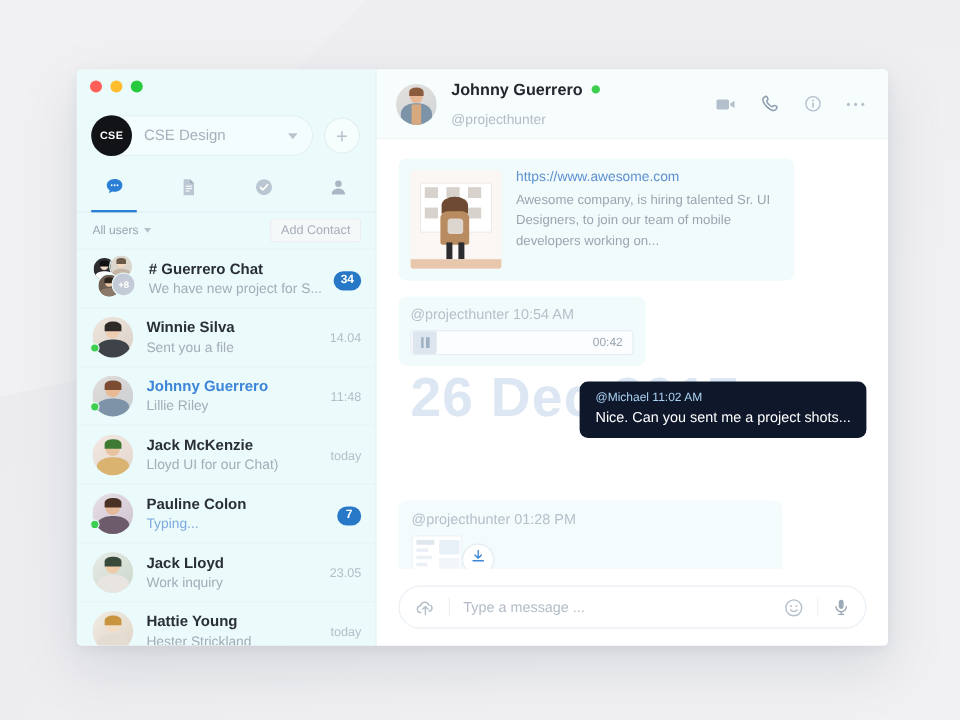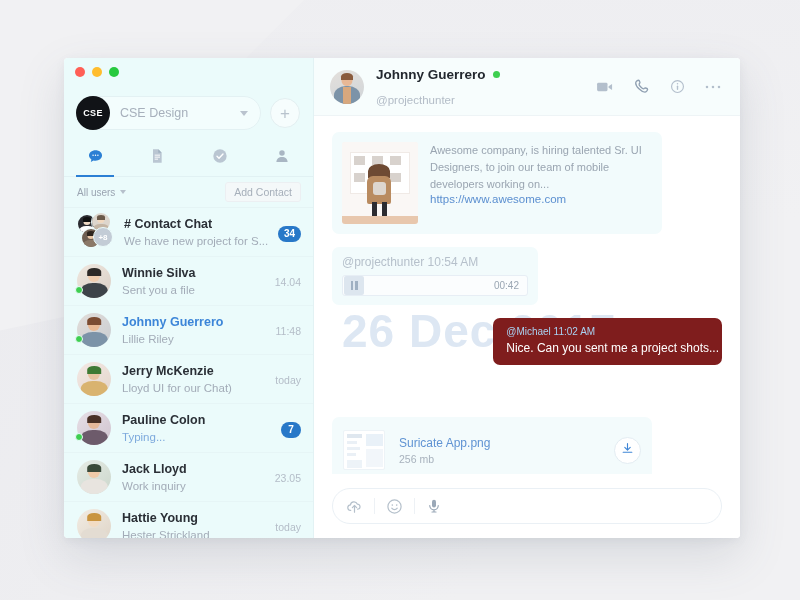--- a/index.html
+++ b/index.html
@@ -319,23 +319,23 @@
     gap: 2px;
     flex: none;
     margin: 0 0 0 1px;
     border-radius: 2px;
   }
   #voice-pause i { width: 2.5px; height: 9px; background: #9fb0c2; display: block; }
   #voice-time { margin-left: auto; font-size: 10px; color: #9aa6b3; padding-left: 29px; }
 
   
   #out-bubble {
-    background: #7f1d1d;
+    background: #0f172a;
     border-radius: 7px;
-    padding: 8px 3px 10px 13px;
+    padding: 8px 13px 10px 13px;
     max-width: 300px;
   }
   #out-meta { font-size: 10px; color: #a9d2f2; margin-bottom: 4px; }
   #out-text { font-size: 12px; color: #fff; white-space: nowrap; }
 
   
   #file-bubble { padding: 9px 11px 11px 11px; width: 320px; background: #f3fbfc; }
   #file-row { display: flex; align-items: center; margin-top: 4px; }
   #file-thumb {
     width: 42px; height: 40px; flex: none;
@@ -493,21 +493,21 @@
               <div class="av">
                 <div class="bg" style="background:#6f5f52"></div>
                 <div class="head" style="top:3.2px;width:7.199999999999999px;height:7.199999999999999px;background:#e9c7a7"></div>
                 <div class="head" style="top:2.4px;width:8px;height:4.4px;background:#2d241d;border-radius:50% 50% 0 0"></div>
                 <div class="body" style="top:11px;width:15.600000000000001px;height:10px;background:#8b7868"></div>
               </div>
             </span>
             <span class="ga more">+8</span>
           </div>
           <div class="c-text">
-            <div class="c-name"># Contact Chat</div>
+            <div class="c-name"># Guerrero Chat</div>
             <div class="c-sub">We have new project for S...</div>
           </div>
           <div class="c-meta"><span class="c-badge">34</span></div>
         </div>
         <div class="contact">
           <div class="c-avatar-wrap">
             <div class="c-avatar">
               <div class="av">
                 <div class="bg" style="background:linear-gradient(140deg,#efe7df,#d9cfc6)"></div>
                 <div class="head" style="top:5.44px;width:12.24px;height:12.24px;background:#f0cdb0"></div>
@@ -546,21 +546,21 @@
             <div class="c-avatar">
               <div class="av">
                 <div class="bg" style="background:linear-gradient(140deg,#f3e8e4,#e4d6cc)"></div>
                 <div class="head" style="top:5.44px;width:12.24px;height:12.24px;background:#e8c3a1"></div>
                 <div class="head" style="top:4.08px;width:13.600000000000001px;height:7.48px;background:#3f7a35;border-radius:50% 50% 0 0"></div>
                 <div class="body" style="top:18.700000000000003px;width:26.52px;height:17px;background:#d9b36f"></div>
               </div>
             </div>
           </div>
           <div class="c-text">
-            <div class="c-name">Jerry McKenzie</div>
+            <div class="c-name">Jack McKenzie</div>
             <div class="c-sub">Lloyd UI for our Chat)</div>
           </div>
           <div class="c-meta"><span class="c-time">today</span></div>
         </div>
         <div class="contact">
           <div class="c-avatar-wrap">
             <div class="c-avatar">
               <div class="av">
                 <div class="bg" style="background:linear-gradient(140deg,#e7dfe6,#cfc4cf)"></div>
                 <div class="head" style="top:5.44px;width:12.24px;height:12.24px;background:#e6b99a"></div>
@@ -676,22 +676,22 @@
             <div style="position:absolute;left:12px;top:31px;width:11px;height:9px;background:#d8d2cd"></div>
             <div style="position:absolute;left:48px;top:31px;width:11px;height:9px;background:#d8d2cd"></div>
             <div style="position:absolute;left:26px;top:22px;width:22px;height:14px;background:#6e4a33;border-radius:50% 50% 0 0"></div>
             <div style="position:absolute;left:25px;top:34px;width:24px;height:28px;background:#b98b60;border-radius:6px 6px 2px 2px"></div>
             <div style="position:absolute;left:31px;top:40px;width:13px;height:13px;background:#ddd6cf;border-radius:3px"></div>
             <div style="position:absolute;left:30px;top:60px;width:5px;height:14px;background:#2b2b30"></div>
             <div style="position:absolute;left:40px;top:60px;width:5px;height:14px;background:#2b2b30"></div>
             <div style="position:absolute;left:0;bottom:0;width:76px;height:8px;background:#e8c7ad"></div>
           </div>
           <div id="link-body">
+            <div id="link-url">https://www.awesome.com</div>
             <div id="link-desc">Awesome company, is hiring talented Sr. UI Designers, to join our team of mobile developers working on...</div>
-            <div id="link-url">https://www.awesome.com</div>
           </div>
         </div>
       </div>
 
       <div class="msg">
         <div class="bubble" id="voice-bubble">
           <div class="meta-line">@projecthunter 10:54 AM</div>
           <div id="voice-player">
             <span id="voice-pause">
                 <i></i>
@@ -704,34 +704,31 @@
 
       <div class="msg out">
         <div id="out-bubble">
           <div id="out-meta">@Michael 11:02 AM</div>
           <div id="out-text">Nice. Can you sent me a project shots...</div>
         </div>
       </div>
 
       <div class="msg" style="margin-top:52px">
         <div class="bubble" id="file-bubble">
+          <div class="meta-line">@projecthunter 01:28 PM</div>
           <div id="file-row">
             <div id="file-thumb">
               <div style="position:absolute;left:3px;top:3px;width:15px;height:4px;background:#dfe7ef"></div>
               <div style="position:absolute;left:3px;top:10px;width:10px;height:3px;background:#eaf0f6"></div>
               <div style="position:absolute;left:3px;top:16px;width:13px;height:3px;background:#eaf0f6"></div>
               <div style="position:absolute;left:3px;top:22px;width:9px;height:3px;background:#eaf0f6"></div>
               <div style="position:absolute;left:22px;top:3px;width:17px;height:12px;background:#e9f1f8"></div>
               <div style="position:absolute;left:22px;top:18px;width:17px;height:18px;background:#f2f6fa"></div>
               <div style="position:absolute;left:3px;top:29px;width:15px;height:8px;background:#edf3f8"></div>
             </div>
-            <div id="file-info">
-              <div id="file-name">Suricate App.png</div>
-              <div id="file-size">256 mb</div>
-            </div>
             <div id="file-download">
               <span>
                 <svg width="13" height="13" viewBox="0 0 24 24">
                     <path d="M12 3v11M7 10l5 5 5-5" stroke="#3f86d6" stroke-width="2.1" fill="none" stroke-linecap="round" stroke-linejoin="round"></path>
                     <path d="M4 19h16" stroke="#3f86d6" stroke-width="2.1" stroke-linecap="round"></path>
                   </svg>
               </span>
             </div>
           </div>
         </div>
@@ -741,20 +738,21 @@
 
     <div id="composer">
       <div id="composer-box">
         <span class="comp-ico">
           <svg width="17" height="17" viewBox="0 0 24 24">
               <path d="M6.6 17.5a3.9 3.9 0 01-.3-7.8 5 5 0 019.6-1.1 3.6 3.6 0 01.5 7.2" stroke="#b5c0cb" stroke-width="1.7" fill="none" stroke-linecap="round" stroke-linejoin="round"></path>
               <path d="M12 20V11M9 13.5l3-3 3 3" stroke="#b5c0cb" stroke-width="1.7" fill="none" stroke-linecap="round" stroke-linejoin="round"></path>
             </svg>
         </span>
         <span class="divider-v"></span>
+        <input id="composer-input" type="text" placeholder="Type a message ..." style="">
         <span class="comp-ico">
           <svg width="17" height="17" viewBox="0 0 24 24">
               <circle cx="12" cy="12" r="9.3" fill="none" stroke="#b5c0cb" stroke-width="1.7"></circle>
               <circle cx="8.9" cy="10" r="1.15" fill="#b5c0cb"></circle>
               <circle cx="15.1" cy="10" r="1.15" fill="#b5c0cb"></circle>
               <path d="M8.2 14.4c1 1.3 2.3 2 3.8 2s2.8-.7 3.8-2" stroke="#b5c0cb" stroke-width="1.7" fill="none" stroke-linecap="round"></path>
             </svg>
         </span>
         <span class="divider-v"></span>
         <span class="comp-ico">

